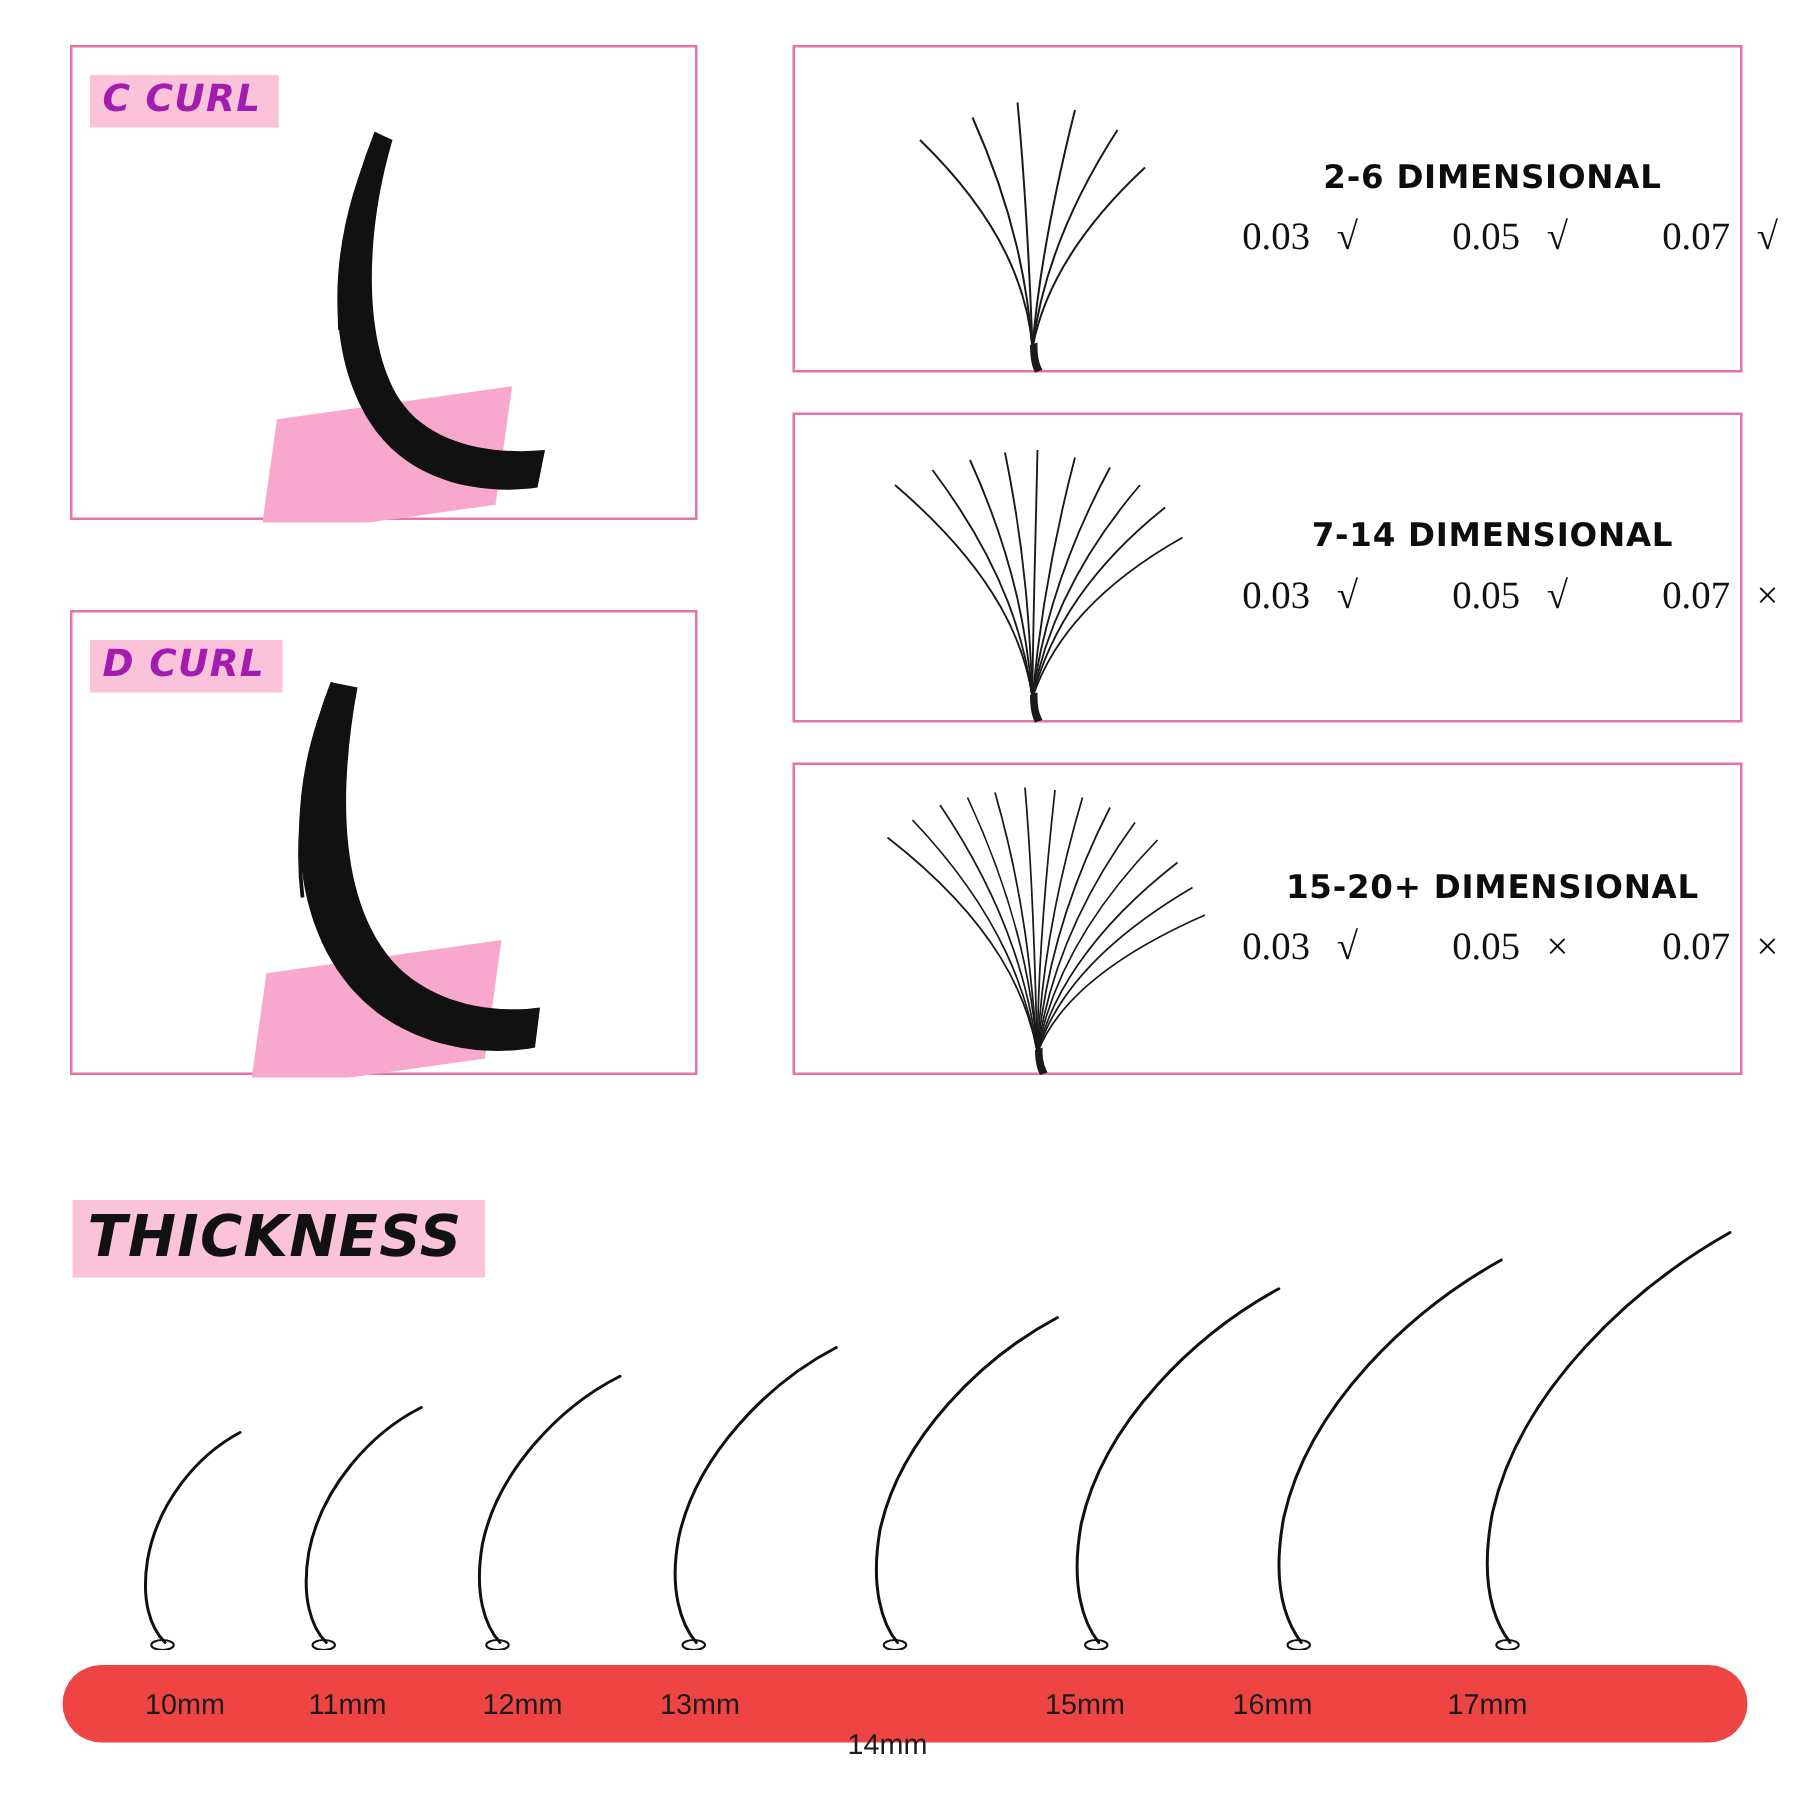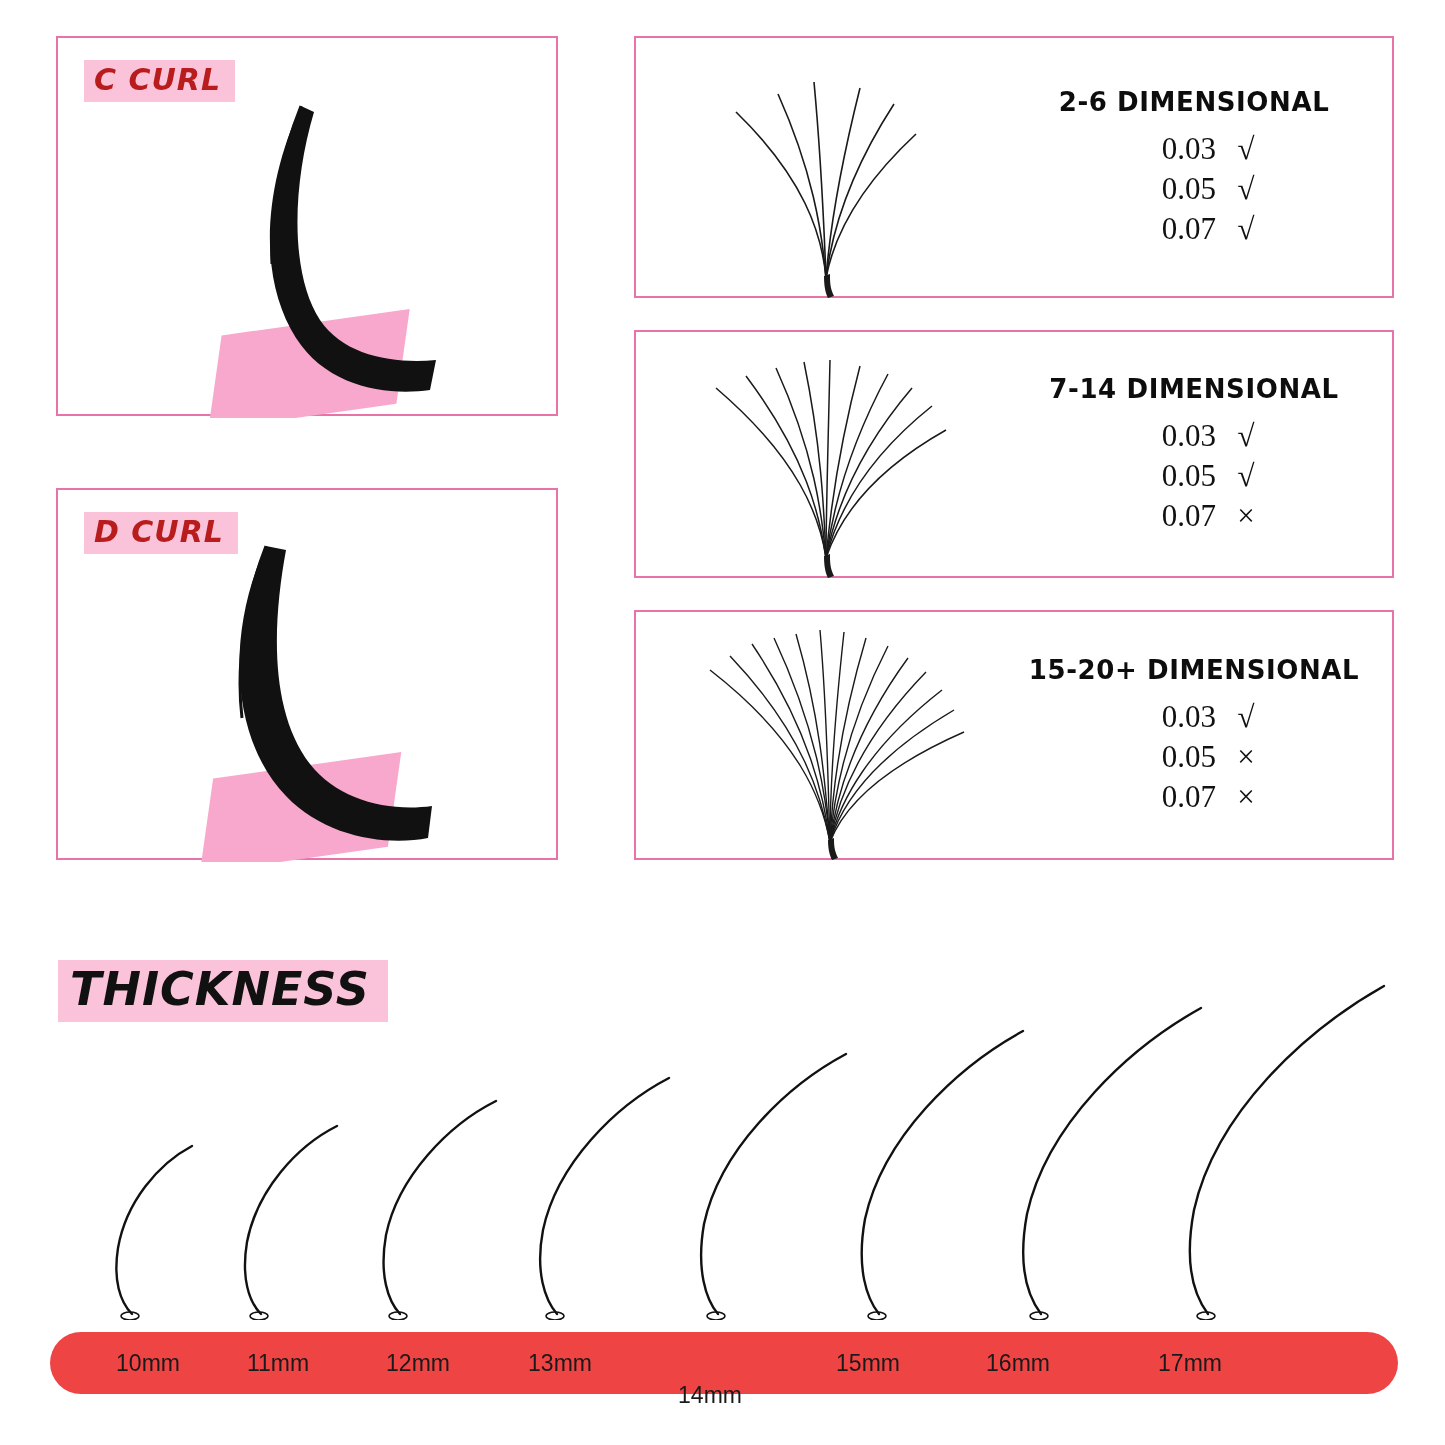--- a/index.html
+++ b/index.html
@@ -29,23 +29,22 @@
     position: absolute;
     left: 14px;
     top: 22px;
     background: #fbc3da;
     padding: 4px 14px 6px 10px;
     font-family: "DejaVu Sans", sans-serif;
     font-style: italic;
     font-weight: bold;
     font-size: 30px;
     letter-spacing: 1px;
-    color: #b91c1c;
+    color: #a21caf;
     line-height: 1.05;
-    margin-left: 12px;
   }
   .curl-art {
     position: absolute;
     left: 0; top: 0; right: 0; bottom: 0;
   }
 
   
   .dim-panel { }
   .dim-art {
     position: absolute;
@@ -69,21 +68,20 @@
     font-family: "DejaVu Sans", sans-serif;
     font-weight: bold;
     font-size: 26px;
     letter-spacing: 0.6px;
     color: #0d0d0d;
     margin-bottom: 14px;
     text-align: center;
   }
   .spec-rows {
     display: flex;
-    flex-direction: column;
     gap: 4px;
     justify-content: space-between;
   }
   .spec-row {
     display: flex;
     align-items: baseline;
     font-family: "Liberation Serif", serif;
     font-size: 31px;
     color: #111111;
   }

